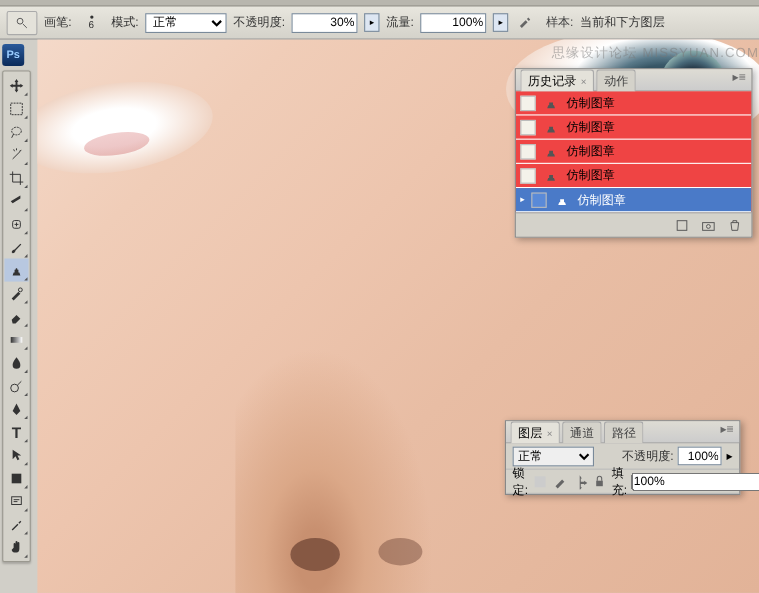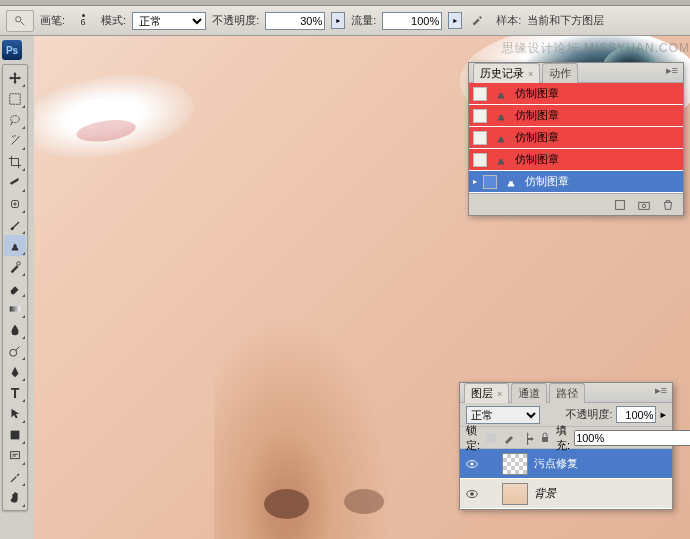--- a/index.html
+++ b/index.html
@@ -348,37 +348,13 @@
           <path d="M7 1l2 3h-1v3h3v-1l3 2-3 2v-1h-3v3h1l-2 3" fill="#666"></path>
         </svg></div>
     <div class="lock-ico"><svg viewBox="0 0 14 14">
           <rect x="4" y="6" width="6" height="5" fill="#666"></rect>
           <path d="M5 6v-2a2 2 0 014 0v2" fill="none" stroke="#666"></path>
         </svg></div>
     <span class="lbl" style="margin-left:auto">填充:</span>
     <input class="pct" value="100%" style="">
 
   </div>
-  <div class="llist">
-    <div class="litem active">
-      <div class="vis">
-          <svg viewBox="0 0 16 16">
-            <ellipse cx="8" cy="8" rx="6" ry="4" fill="none" stroke="currentColor"></ellipse>
-            <circle cx="8" cy="8" r="2" fill="currentColor"></circle>
-          </svg>
-        </div>
-      <div style="width:10px"></div>
-      <div class="thumb"></div>
-      <span>污点修复</span>
-    </div>
-    <div class="litem">
-      <div class="vis">
-          <svg viewBox="0 0 16 16">
-            <ellipse cx="8" cy="8" rx="6" ry="4" fill="none" stroke="currentColor"></ellipse>
-            <circle cx="8" cy="8" r="2" fill="currentColor"></circle>
-          </svg>
-        </div>
-      <div style="width:10px"></div>
-      <div class="thumb img"></div>
-      <span style="font-style:italic">背景</span>
-    </div>
-  </div>
 </div>
 
 </body></html>

